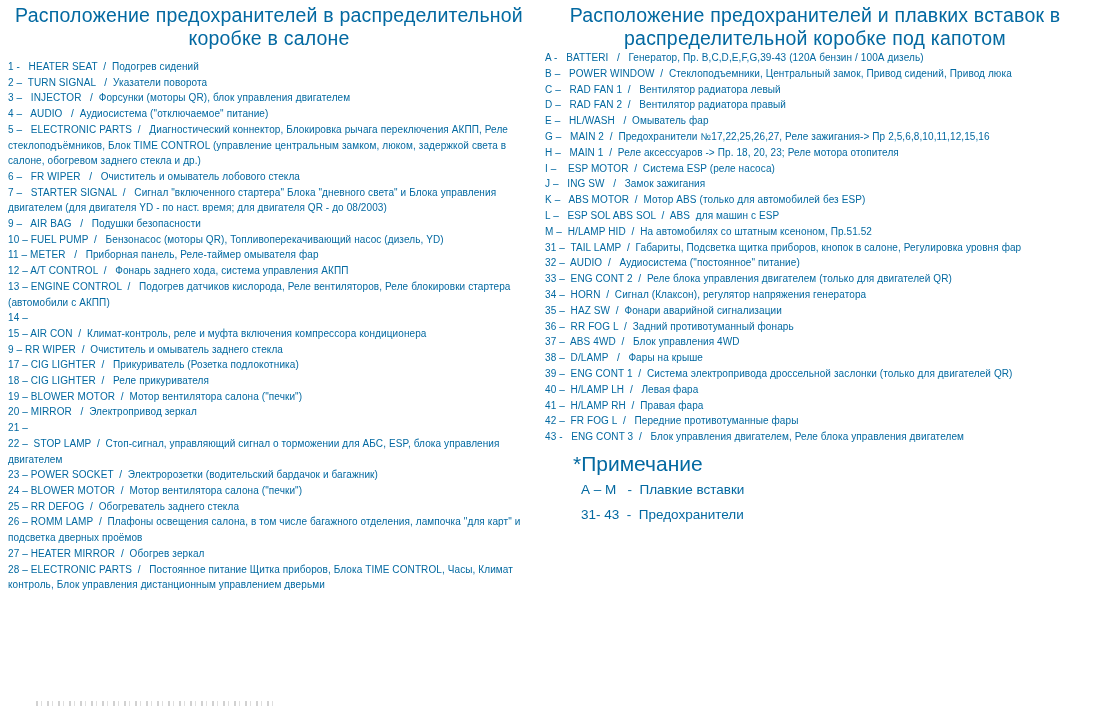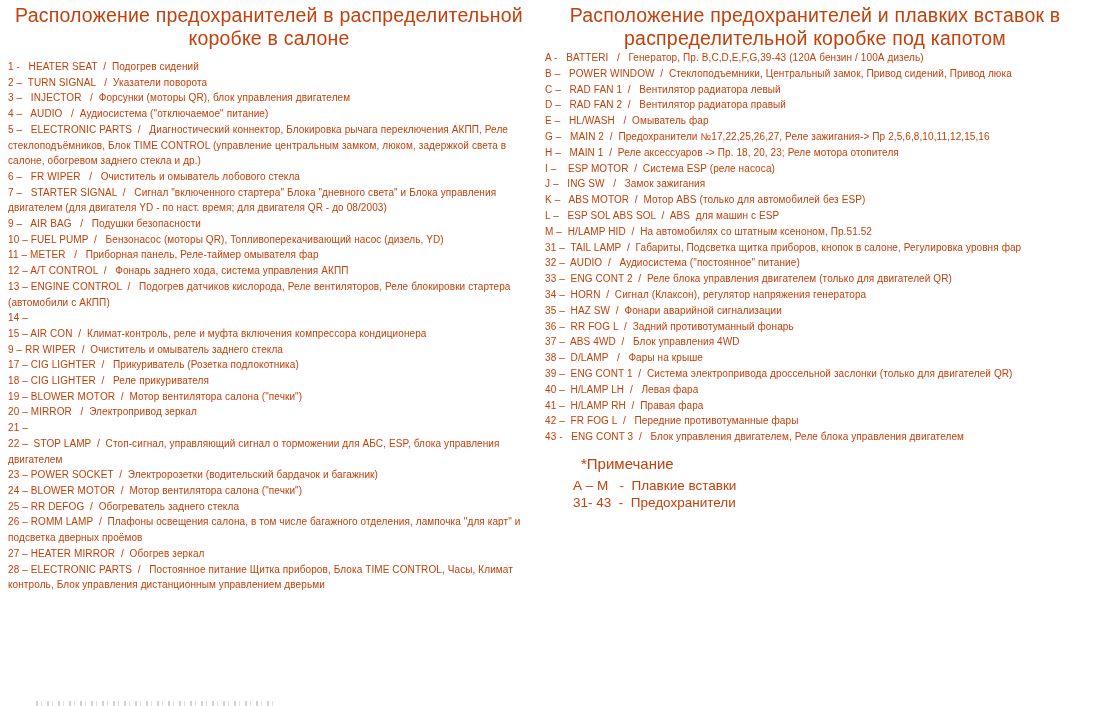--- a/index.html
+++ b/index.html
@@ -3,21 +3,21 @@
 <meta charset="utf-8">
 <style>
   html, body { margin: 0; padding: 0; background: #ffffff; }
   .page {
     position: relative;
     width: 1100px;
     height: 706px;
     background: #ffffff;
     overflow: hidden;
     font-family: "Liberation Sans", sans-serif;
-    color: #c2410c;
+    color: #0369a1;
   }
   .col { position: absolute; top: 0; }
   .col-left  { left: 8px;   width: 522px; }
   .col-right { left: 545px; width: 540px; }
   .title {
     font-size: 19.5px;
     font-weight: 400;
     line-height: 23px;
     text-align: center;
     margin: 4px 0 9px 0;
@@ -28,27 +28,27 @@
   .item {
     margin: 0;
     font-size: 10px;
     line-height: 15.7px;
     white-space: pre-wrap;
     letter-spacing: 0.1px;
   }
   .col-right .item { line-height: 15.8px; }
   .note { margin-top: 9px; padding-left: 28px; }
   .note-title {
-    margin: 0 0 4px 8px;
-    font-size: 15px;
+    margin: 0 0 4px 0;
+    font-size: 21px;
     line-height: 19px;
     white-space: pre-wrap;
   }
   .note-line {
-    margin: 0;
+    margin: 8px;
     font-size: 13.5px;
     line-height: 17px;
     white-space: pre-wrap;
   }
   
   .cutoff-artifact {
     position: absolute;
     left: 36px;
     top: 701px;
     width: 238px;

